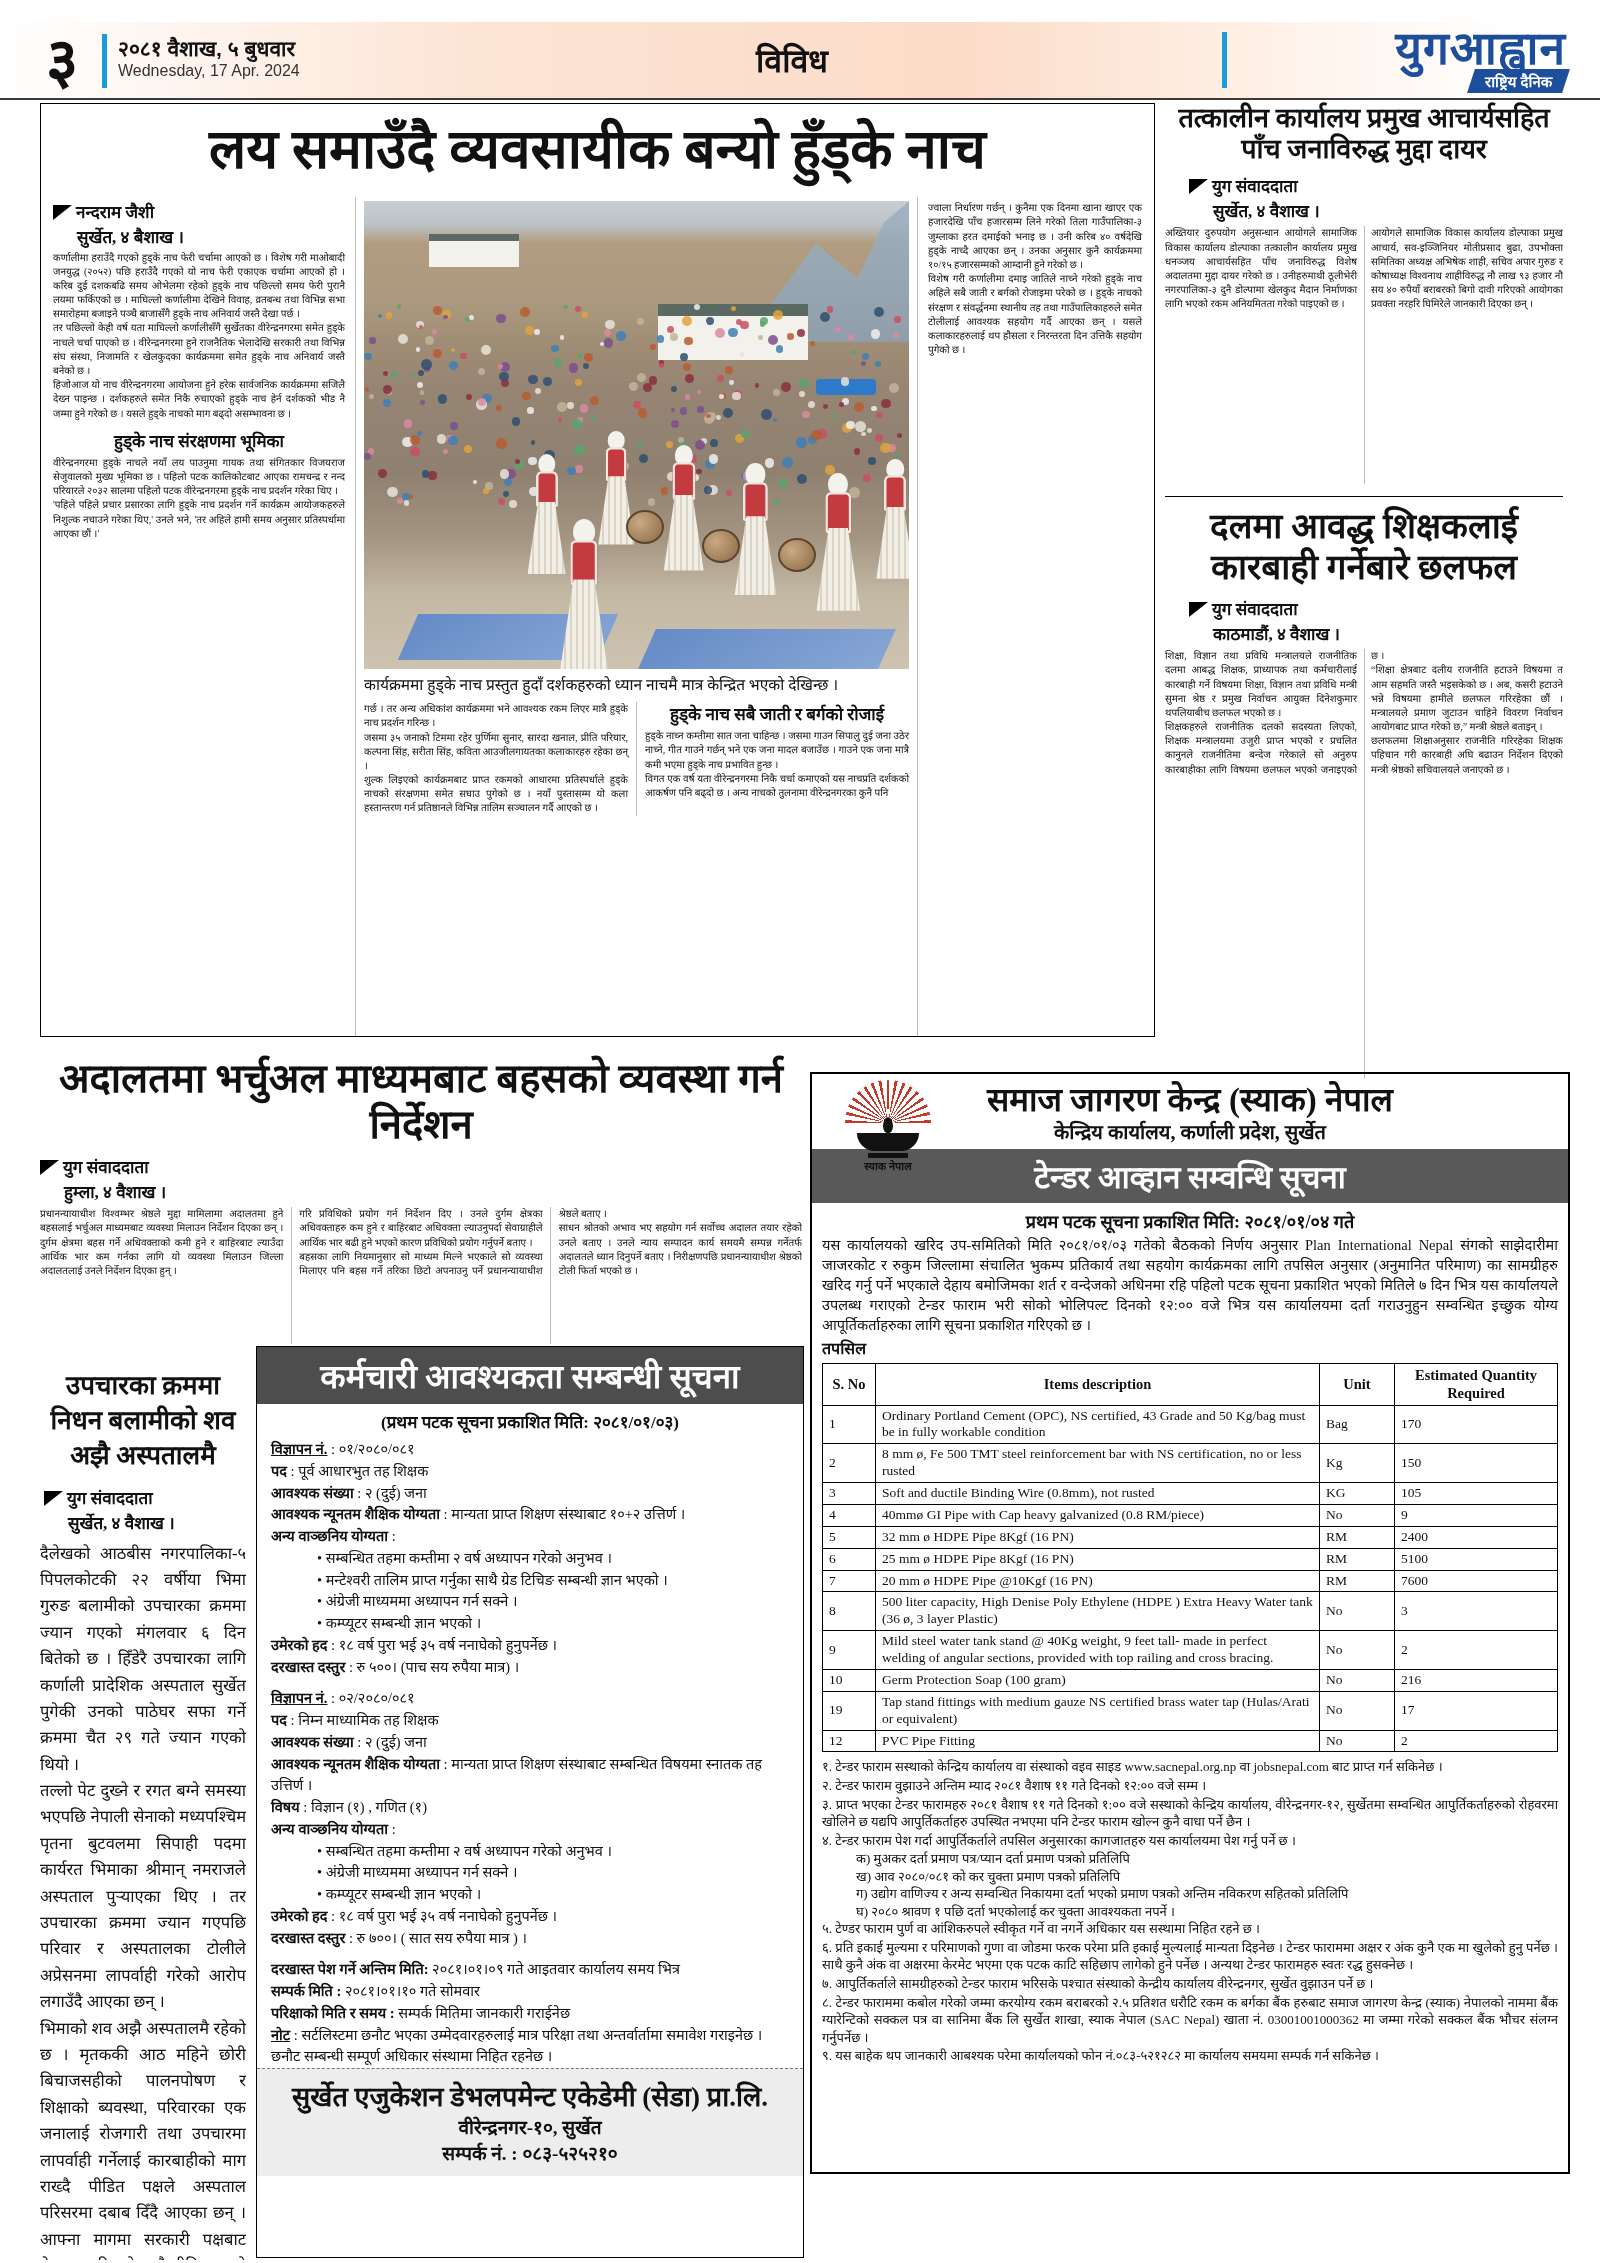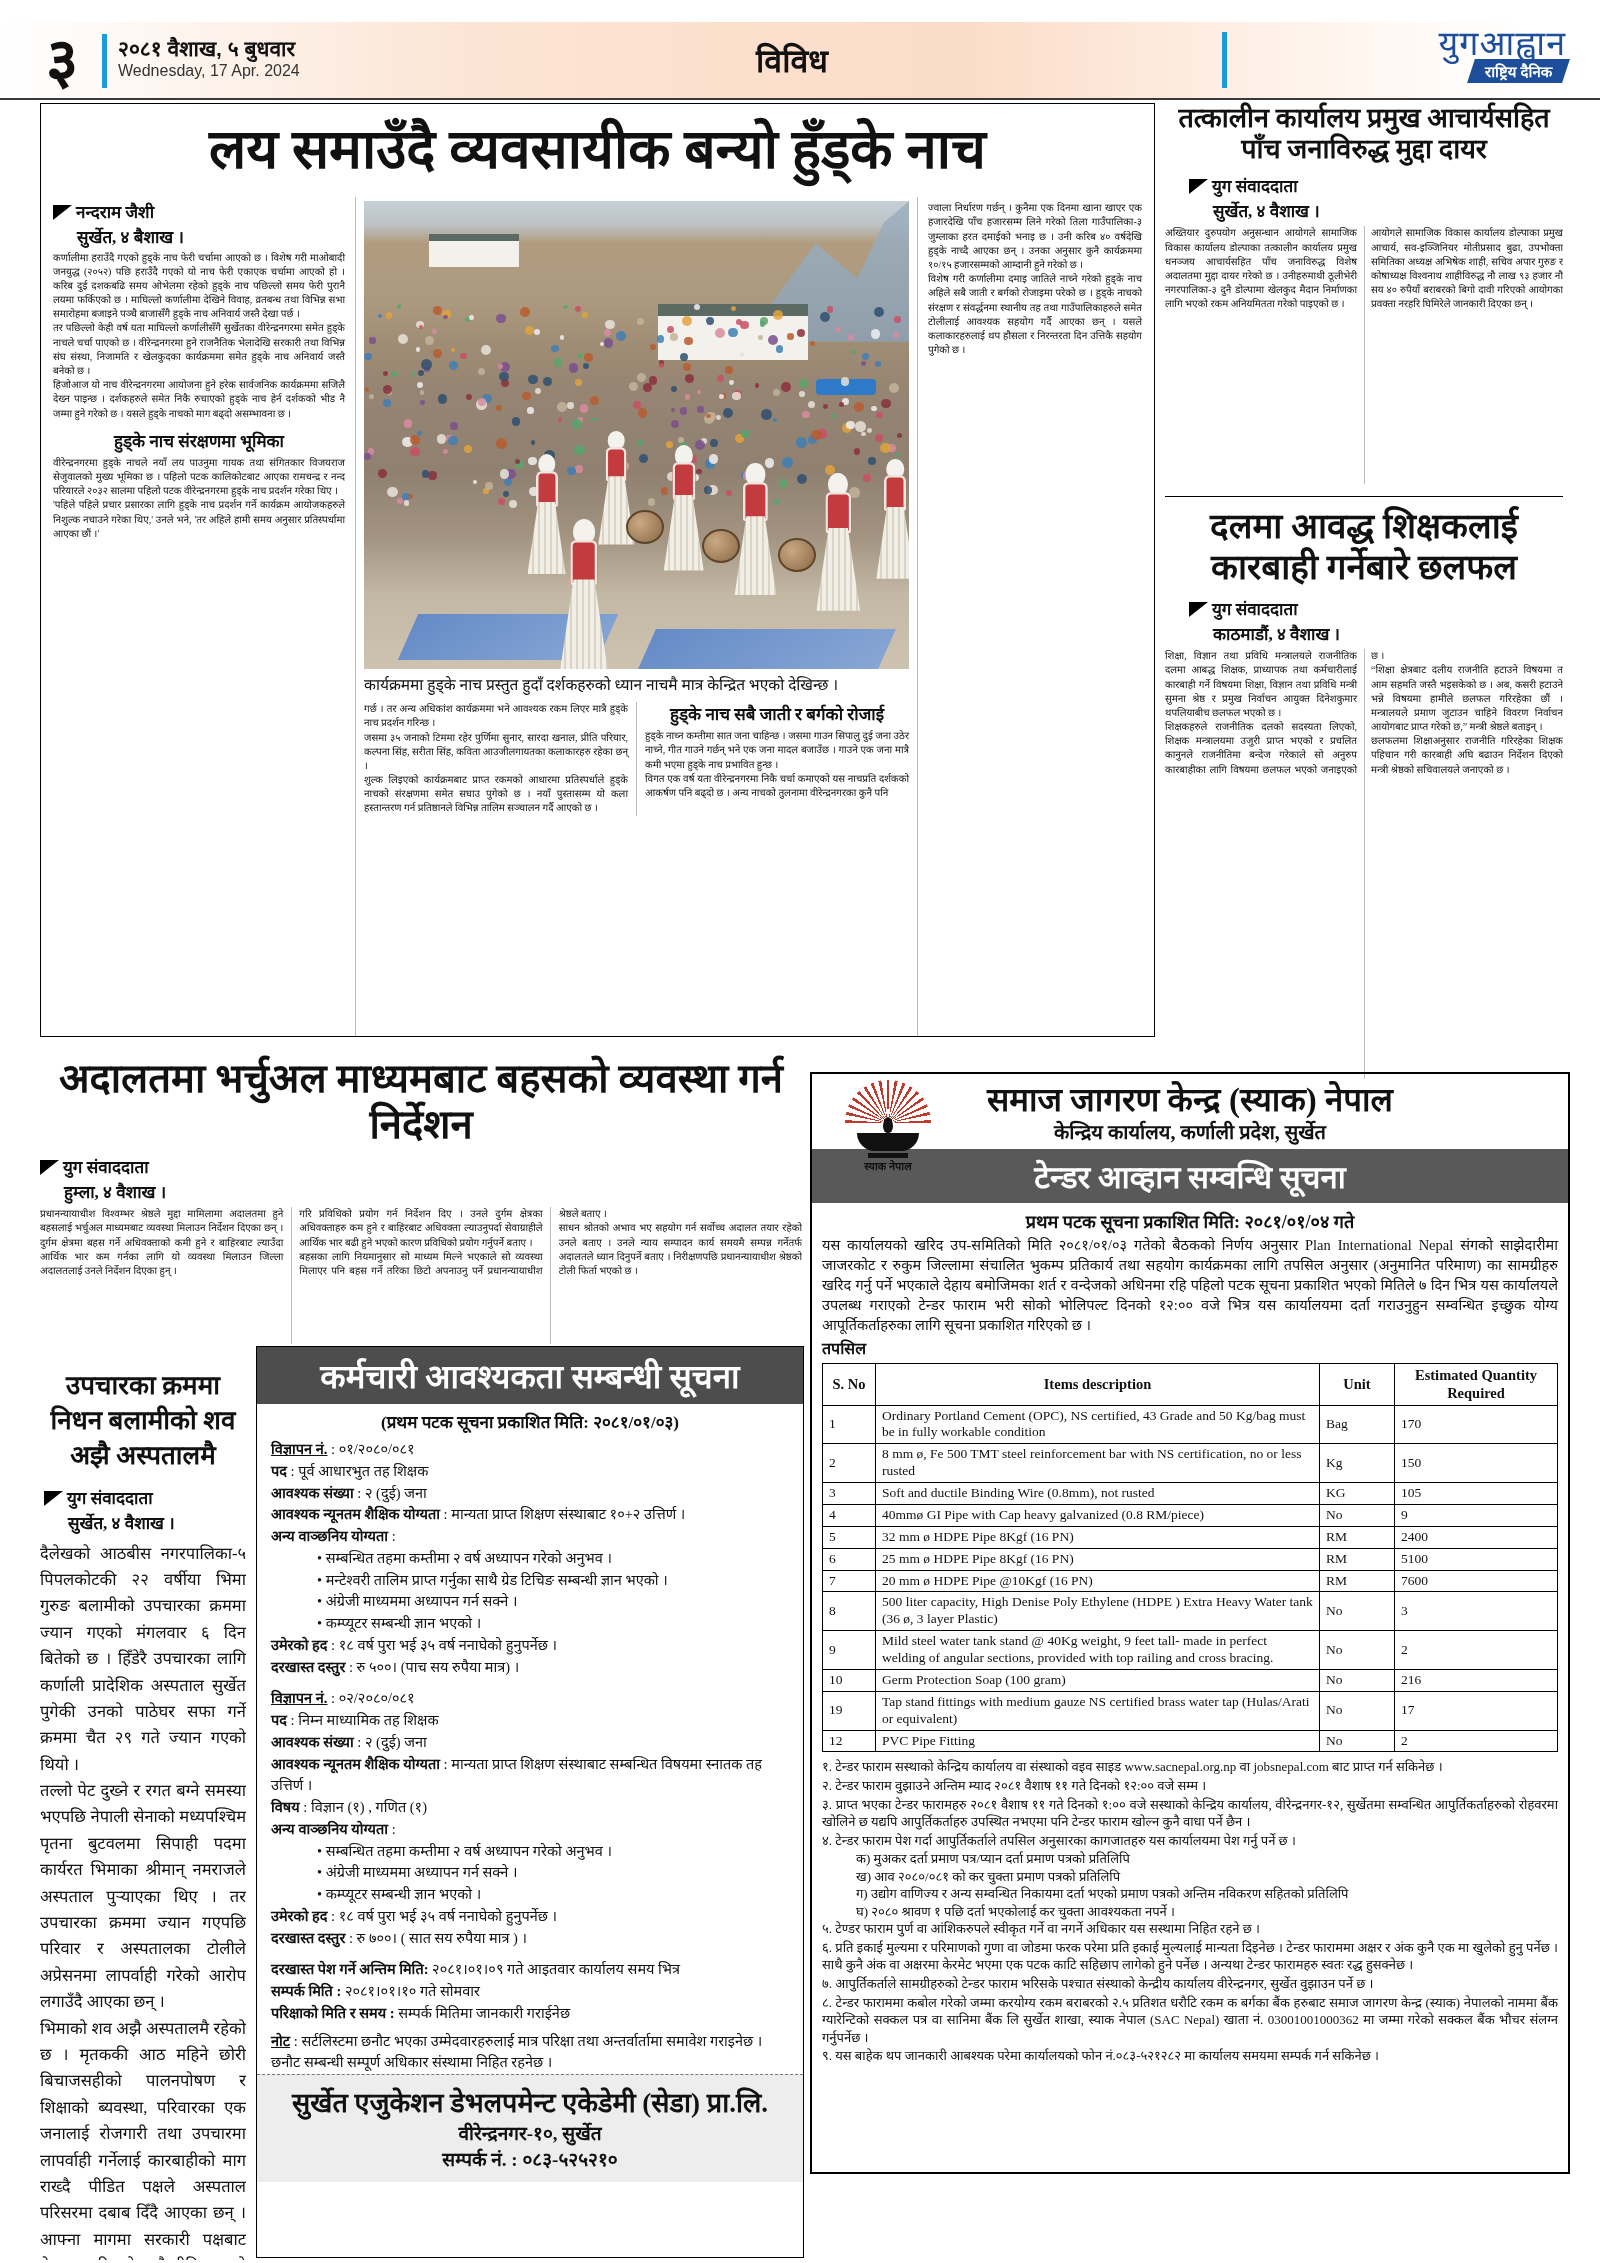--- a/index.html
+++ b/index.html
@@ -8,21 +8,21 @@
   .abs{position:absolute;}
   
   #header{left:0;top:22px;width:1600px;height:76px;
     background:linear-gradient(90deg,#fff 0%,#fce4d4 30%,#fbdcc8 60%,#fff4ec 82%,#fff 95%);
     border-bottom:2px solid #3a3a3a;}
   .pagenum{font-size:62px;font-weight:bold;line-height:1;font-family:"DejaVu Sans",sans-serif;}
   .hdr-bar{width:5px;height:54px;background:#1a9cd8;}
   .date-np{font-size:21px;font-weight:bold;font-family:"Liberation Sans",sans-serif;}
   .date-en{font-size:16px;color:#333;font-family:"Liberation Sans",sans-serif;}
   .section-title{font-size:32px;font-weight:bold;}
-  .logo-main{font-size:34px;font-weight:normal;color:#1d4e9b;font-family:"DejaVu Sans",sans-serif;letter-spacing:1px;line-height:.9;}
+  .logo-main{font-size:46px;font-weight:bold;color:#1d4e9b;font-family:"DejaVu Sans",sans-serif;letter-spacing:1px;line-height:.9;}
   .logo-tag{display:inline-block;background:#1d4e9b;color:#fff;font-size:15px;font-weight:bold;
     padding:2px 14px;transform:skewX(-18deg);font-family:"Liberation Sans",sans-serif;}
   .logo-tag>span{display:inline-block;transform:skewX(18deg);}
   
   .box{border:1.5px solid #000;}
   .headline{font-weight:bold;text-align:center;line-height:1.15;}
   .byline{font-weight:bold;font-size:17px;line-height:1.45;}
   .tri{display:inline-block;width:0;height:0;border-top:15px solid #000;border-right:19px solid transparent;margin-right:4px;vertical-align:-2px;}
   .body-txt{font-size:10px;line-height:1.42;text-align:justify;white-space:pre-line;}
   .subhead{font-weight:bold;font-size:17px;text-align:center;margin:8px 0 4px;}
@@ -59,21 +59,21 @@
   .term-sub{margin-left:34px;}
   
   .vac-title{background:#4d4d4d;color:#fff;font-size:33px;font-weight:bold;text-align:center;padding:6px 0;}
   .vac-pub{font-weight:bold;font-size:17px;text-align:center;margin:6px 0;}
   .vac-body{font-size:14.5px;line-height:1.5;padding:0 14px;}
   .vac-intro{text-align:justify;margin-bottom:8px;}
   .field .lbl{font-weight:bold;}
   .field.first .lbl{text-decoration:underline;}
   .bullet{margin-left:46px;}
   .bullet::before{content:"•  ";}
-  .vac-note{margin-top:6px;}
+  .vac-note{}
   .vac-footer{border-top:1px dashed #777;background:#ededed;text-align:center;padding:8px 0 10px;}
   .vac-co{font-size:27px;font-weight:bold;}
   .vac-ad1{font-size:19px;font-weight:bold;}
   .vac-ph{font-size:19px;font-weight:bold;}
 </style>
 </head>
 <body>
 
 <div id="page">
 

